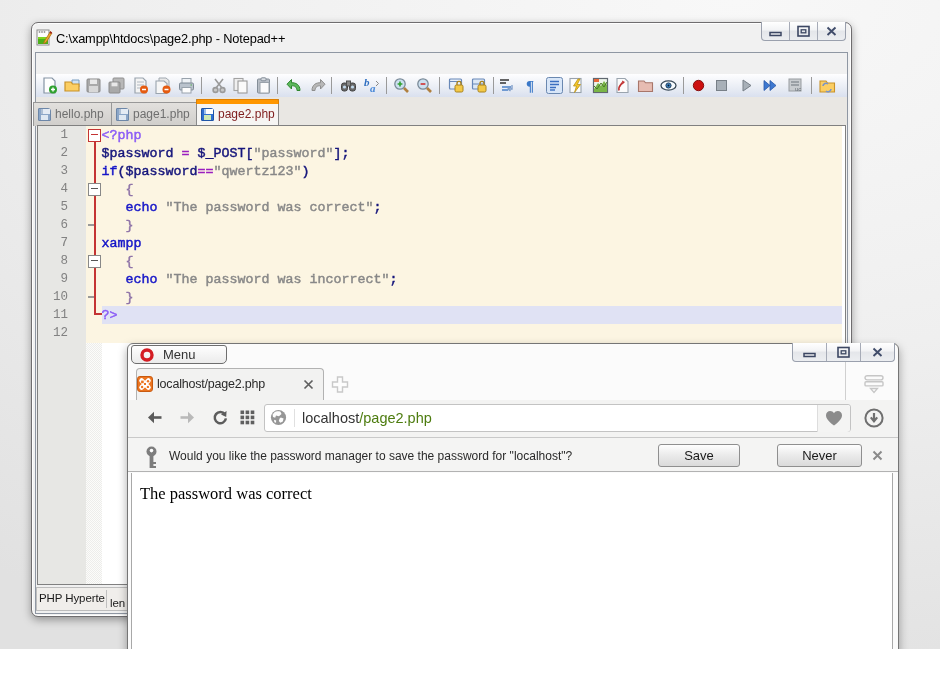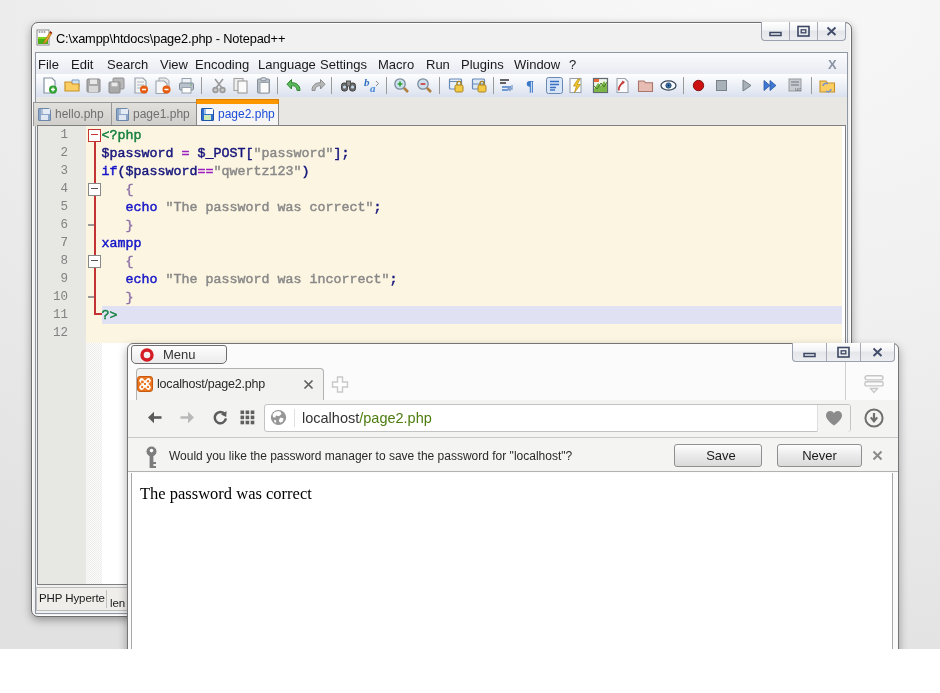--- a/index.html
+++ b/index.html
@@ -20,42 +20,42 @@
 
 #npp-menu{left:0;top:0;width:100%;height:21px;background:linear-gradient(#fafbfd,#e8ebf2);}
 #npp-menu span{position:absolute;top:4px;font-size:13px;color:#1a1a1a;}
 
 #npp-toolbar{left:0;top:21px;width:100%;height:24px;background:linear-gradient(#fefeff,#e8ecf4 60%,#d8dfee);border-bottom:1px solid #e6e9f0;}
 .tico{position:absolute;top:3px;width:17px;height:17px;}
 .tsep{position:absolute;top:3px;width:1px;height:17px;background:#9a9a9a;}
 
 #npp-tabbar{left:0;top:44px;width:100%;height:28px;background:#e9e7e3;}
 .ntab{position:absolute;top:5px;height:23px;background:linear-gradient(#e2e0dd,#d0cecb);border:1px solid #989898;border-bottom:none;font-size:12px;color:#6f6f6f;}
-.ntab.active{top:2px;height:26px;background:#f6f5f3;color:#1d4ed8;border-color:#8a8a8a;}
+.ntab.active{top:2px;height:26px;background:#f6f5f3;color:#7f1d1d;border-color:#8a8a8a;}
 .ntab .floppy{position:absolute;left:4px;top:5px;width:13px;height:13px;background:#8ba6c8;border:1px solid #6d87a8;box-sizing:border-box;border-radius:1px 3px 1px 1px;}
 .ntab .floppy:before{content:"";position:absolute;left:2px;top:0;width:7px;height:5px;background:#e4ebf4;border-left:2px solid #aebfd4;}
 .ntab .floppy:after{content:"";position:absolute;left:2px;top:6px;width:7px;height:5px;background:#dfe8f2;}
 .ntab.active .floppy{top:8px;background:#2f6fd0;border-color:#1f55a8;}
 .ntab.active .floppy:before{background:#ffffff;border-left:2px solid #9cc0ea;}
 .ntab.active .floppy:after{background:#cfe9b4;}
 .ntab .tlabel{position:absolute;left:21px;top:4px;white-space:nowrap;}
 .ntab.active .tlabel{top:7px;}
 .orangebar{position:absolute;left:-1px;top:-1px;height:4px;background:#ff9700;border-radius:2px 2px 0 0;border:1px solid #e08000;border-bottom:none;}
 
 #npp-editor{left:1px;top:72px;width:807px;height:458px;border:1px solid #808080;background:#ffffff;overflow:hidden;}
 #gutter{left:0;top:0;width:48px;height:100%;background:#e7e7e4;}
 #foldstrip{left:48px;top:217px;width:16px;height:241px;
   background:repeating-conic-gradient(#ededeb 0% 25%, #fcfcfa 0% 50%) 0 0/2px 2px;}
 #cream{left:48px;top:0px;width:756px;height:217px;background:#fcf5e2;}
 #hiline{left:64px;top:180px;width:740px;height:18px;background:#e0e2f4;}
 #linenums{left:0;top:0;width:30px;text-align:right;font-family:"Liberation Mono",monospace;font-size:12.5px;line-height:18px;color:#828282;white-space:pre;}
 #code{left:63.5px;top:0.5px;font-family:"Liberation Mono",monospace;font-size:13.333px;line-height:18px;font-weight:normal;-webkit-text-stroke:0.45px currentColor;color:#16167c;white-space:pre;}
 #code .k{color:#1616c8;}
 #code .s{color:#888888;}
-#code .r{color:#15803d;margin-top:12px;}
+#code .r{color:#8b5cf6;margin-top:12px;}
 #code .o{color:#9b1fc0;}
 #code .b{color:#8f74a8;}
 
 .foldline{position:absolute;background:#c43333;}
 .foldbox{position:absolute;width:11px;height:11px;background:#fff;border:1px solid #888;}
 .foldbox.red{border-color:#c43333;}
 .foldbox i{position:absolute;left:2px;top:4px;width:7px;height:1px;background:#555;display:block;}
 .foldbox.red i{background:#c43333;}
 
 #npp-status{left:0px;top:534px;width:805px;height:22px;background:#f0eeeb;border:1px solid #bdbdbd;font-size:11.5px;letter-spacing:-0.1px;color:#1a1a1a;}
@@ -109,35 +109,20 @@
             <rect x="11.2" y="7.8" width="4.6" height="3" fill="none" stroke="#3c4763" stroke-width="1.3"></rect>
           </svg>
         </div>
     <div class="wbtn">
           <svg width="27" height="18">
             <path d="M9.5 5.5 L17.5 13 M17.5 5.5 L9.5 13" stroke="#404c6a" stroke-width="1.9"></path>
           </svg>
         </div>
   </div>
   <div id="npp-client" class="abs">
-    <div id="npp-menu" class="abs">
-          <span style="left:2px;">File</span>
-          <span style="left:35px;">Edit</span>
-          <span style="left:71px;">Search</span>
-          <span style="left:124px;">View</span>
-          <span style="left:159px;">Encoding</span>
-          <span style="left:222px;">Language</span>
-          <span style="left:284px;">Settings</span>
-          <span style="left:342px;">Macro</span>
-          <span style="left:390px;">Run</span>
-          <span style="left:425px;">Plugins</span>
-          <span style="left:478px;">Window</span>
-          <span style="left:533px;">?</span>
-          <span style="left:792px;color:#8a93a3;font-weight:bold;">X</span>
-        </div>
     <div id="npp-toolbar" class="abs">
       <svg class="tico" style="left:4.5px;">
             <g>
               <path d="M3 1 h8 l3 3 v12 h-11 z" fill="#fefefe" stroke="#8594a4" stroke-width="1.2"></path>
               <circle cx="12" cy="12.5" r="4" fill="#2fa12f"></circle>
               <path d="M12 10.5 v4 M10 12.5 h4" stroke="#fff" stroke-width="1.4"></path>
             </g>
           </svg>
       <svg class="tico" style="left:27.5px;">
             <g>
@@ -510,21 +495,21 @@
 
   <div id="oinfo" class="abs">
     <svg class="abs" style="left:17px;top:8px;" width="13" height="23" viewBox="0 0 13 23">
       <circle cx="6.5" cy="5.5" r="5" fill="#7d7d7d"></circle>
       <circle cx="6.5" cy="4.6" r="1.8" fill="#fdfdfd"></circle>
       <rect x="4.6" y="9" width="3.8" height="13" fill="#7d7d7d"></rect>
       <rect x="8" y="16" width="3" height="2" fill="#7d7d7d"></rect>
       <rect x="8" y="20" width="3" height="2" fill="#7d7d7d"></rect>
     </svg>
     <div class="itxt abs">Would you like the password manager to save the password for "localhost"?</div>
-    <div class="obtn abs" style="left:546px;width:80px;padding-left:6px;">Save</div>
+    <div class="obtn abs" style="left:530px;width:80px;">Save</div>
     <div class="obtn abs" style="left:649px;width:83px;">Never</div>
     <svg class="abs" style="left:744px;top:12px;" width="11" height="11">
           <path d="M1.5 1.5 L9.5 9.5 M9.5 1.5 L1.5 9.5" stroke="#8a8a8a" stroke-width="2"></path>
         </svg>
   </div>
   <div id="ocontent" class="abs">
     <div class="ptxt abs">The password was correct</div>
   </div>
 </div>
 

